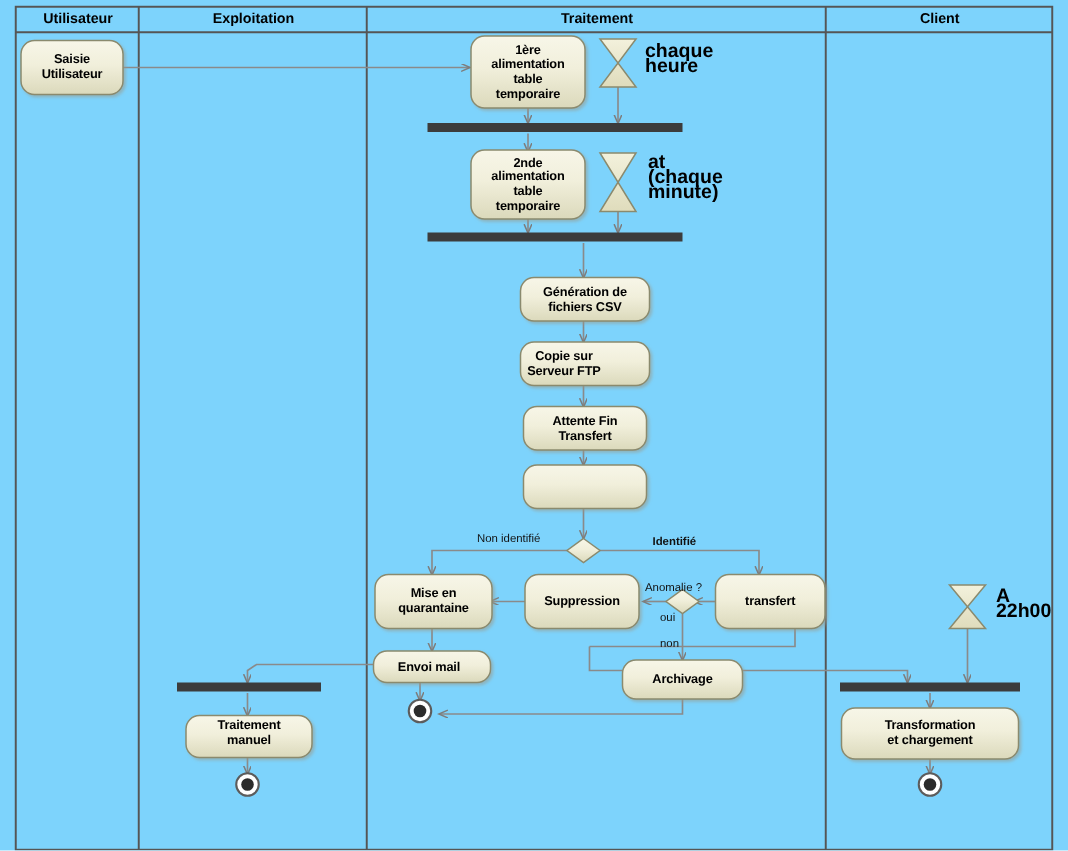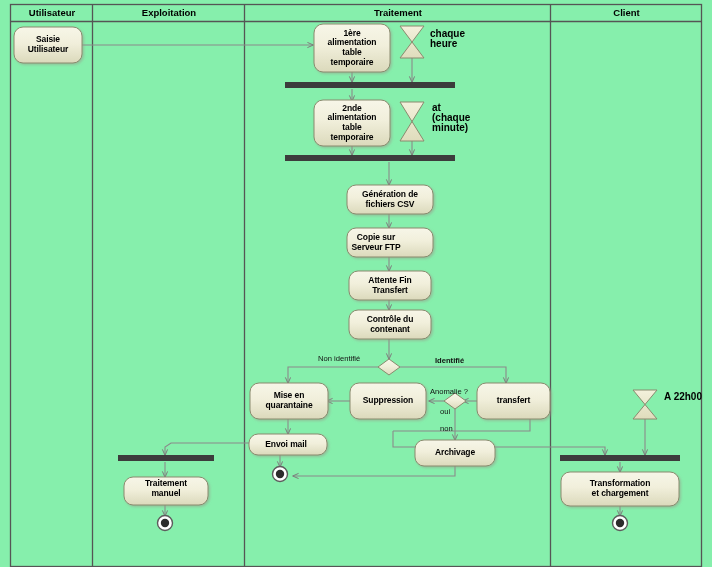--- a/index.html
+++ b/index.html
@@ -1,21 +1,21 @@
 <!DOCTYPE html>
 <html><head>
 <meta charset="utf-8">
 <title>UML Activity Diagram</title>
 <style>
   html,body{margin:0;padding:0;background:#ffffff;}
   body{
     font-family:"Liberation Sans", sans-serif;
     width:712px;height:567px;overflow:hidden;
   }
-  #stage{position:relative;width:712px;height:567px;background:#86efac;}
+  #stage{position:relative;width:712px;height:567px;background:#7dd3fc;}
   #svgroot{position:absolute;left:0;top:0;width:712px;height:567px;}
 
   
   .lane-title{
     position:absolute;
     font-size:9.5px;font-weight:bold;color:#000;
     text-align:center;
     line-height:17px;
     white-space:nowrap;
     pointer-events:none;
@@ -34,21 +34,21 @@
   
   .edge-label{
     position:absolute;
     font-size:7.6px;color:#111;
     white-space:nowrap;
     line-height:9px;
     pointer-events:none;
   }
   .time-label{
     position:absolute;
-    font-size:10px;font-weight:bold;color:#000;
+    font-size:13px;font-weight:bold;color:#000;
     line-height:10px;
     white-space:pre-line;
     pointer-events:none;
   }
 </style>
 </head>
 <body>
 
 <div id="stage">
 
@@ -208,22 +208,20 @@
 
   <div class="node-label" style="left:347px;top:185px;width:86px;height:29px;white-space:pre-line;">Génération de
 fichiers CSV</div>
 
   <div class="node-label" style="left:333px;top:228px;width:86px;height:29px;white-space:pre-line;">Copie sur
 Serveur FTP</div>
 
   <div class="node-label" style="left:349px;top:271px;width:82px;height:29px;white-space:pre-line;">Attente Fin
 Transfert</div>
 
-  <div class="node-label" style="left:349px;top:310px;width:82px;height:29px;white-space:pre-line;">Contrôle du
-contenant</div>
 
   <div class="node-label" style="left:250px;top:383px;width:78px;height:36px;white-space:pre-line;">Mise en
 quarantaine</div>
 
   <div class="node-label" style="left:350px;top:383px;width:76px;height:36px;">Suppression</div>
 
   <div class="node-label" style="left:477px;top:383px;width:73px;height:36px;">transfert</div>
 
   <div class="node-label" style="left:243px;top:434px;width:86px;height:21px;">Envoi mail</div>
 

